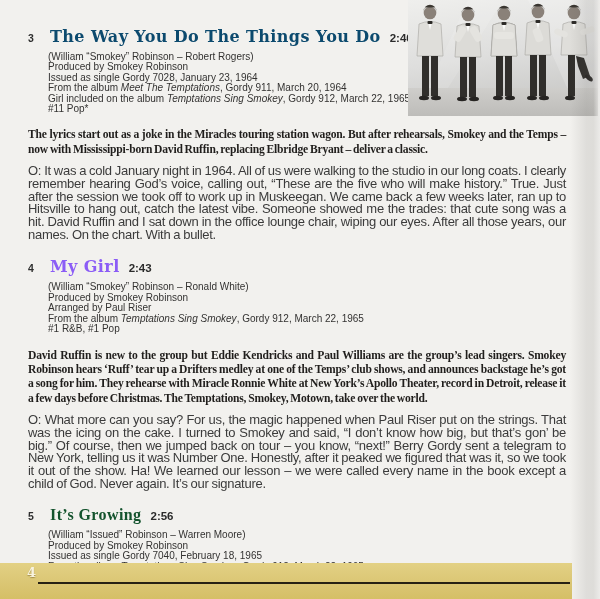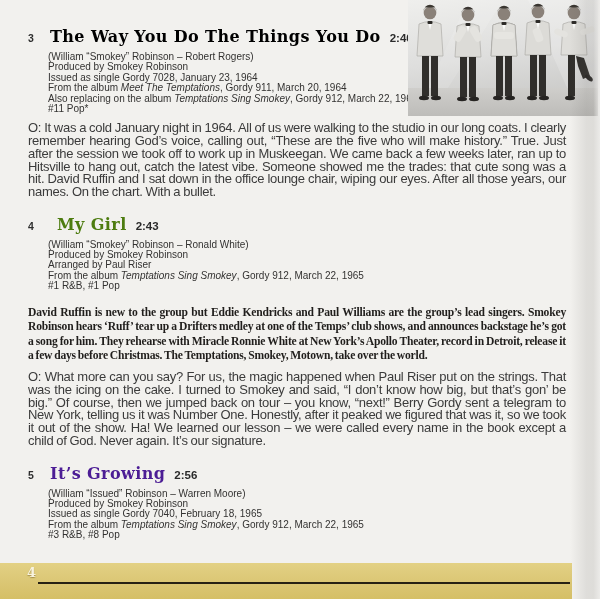--- a/index.html
+++ b/index.html
@@ -123,59 +123,60 @@
       <ellipse cx="162" cy="98" rx="5" ry="2.2" fill="#262422"></ellipse>
         <ellipse cx="181" cy="78" rx="4.5" ry="2.2" fill="#262422" transform="rotate(40 181 78)"></ellipse>
     </g>
   </svg>
 
   <div class="content">
     <div>
   <div class="track">
     <div class="track-heading">
       <span class="t-num">3</span>
-      <span class="t-title" style="color: #000000;">The Way You Do The Things You Do</span>
+      <span class="t-title" style="color: #0c4a6e;">The Way You Do The Things You Do</span>
       <span class="t-time">2:40</span>
     </div>
     <div class="credits">
             <div class="credit-line"><span>(William “Smokey” Robinson – Robert Rogers)</span></div>
             <div class="credit-line"><span>Produced by Smokey Robinson</span></div>
             <div class="credit-line"><span>Issued as single Gordy 7028, January 23, 1964</span></div>
             <div class="credit-line"><span>From the album </span><span class="it">Meet The Temptations</span><span>, Gordy 911, March 20, 1964</span></div>
-            <div class="credit-line"><span>Also replacing on the album </span><span class="it">Temptations Sing Smokey</span><span>, Gordy 912, March 22, 1965</span></div>
+            <div class="credit-line"><span>Girl included on the album </span><span class="it">Temptations Sing Smokey</span><span>, Gordy 912, March 22, 1965</span></div>
             <div class="credit-line"><span>#11 Pop*</span></div>
           </div>
     <div>
+            <p class="intro">The lyrics start out as a joke in the Miracles touring station wagon. But after rehearsals, Smokey and the Temps – now with Mississippi-born David Ruffin, replacing Elbridge Bryant – deliver a classic.</p>
             <p class="quote">O: It was a cold January night in 1964. All of us were walking to the studio in our long coats. I clearly remember hearing God’s voice, calling out, “These are the five who will make history.” True. Just after the session we took off to work up in Muskeegan. We came back a few weeks later, ran up to Hitsville to hang out, catch the latest vibe. Someone showed me the trades: that cute song was a hit. David Ruffin and I sat down in the office lounge chair, wiping our eyes. After all those years, our names. On the chart. With a bullet.</p>
           </div>
   </div>
 
   <div class="track">
     <div class="track-heading">
       <span class="t-num">4</span>
-      <span class="t-title" style="color: #4d7c0f; margin-left: 7px;">My Girl</span>
+      <span class="t-title" style="color: #8b5cf6;">My Girl</span>
       <span class="t-time">2:43</span>
     </div>
     <div class="credits">
             <div class="credit-line"><span>(William “Smokey” Robinson – Ronald White)</span></div>
             <div class="credit-line"><span>Produced by Smokey Robinson</span></div>
             <div class="credit-line"><span>Arranged by Paul Riser</span></div>
             <div class="credit-line"><span>From the album </span><span class="it">Temptations Sing Smokey</span><span>, Gordy 912, March 22, 1965</span></div>
             <div class="credit-line"><span>#1 R&amp;B, #1 Pop</span></div>
           </div>
     <div>
             <p class="intro">David Ruffin is new to the group but Eddie Kendricks and Paul Williams are the group’s lead singers. Smokey Robinson hears ‘Ruff’ tear up a Drifters medley at one of the Temps’ club shows, and announces backstage he’s got a song for him. They rehearse with Miracle Ronnie White at New York’s Apollo Theater, record in Detroit, release it a few days before Christmas. The Temptations, Smokey, Motown, take over the world.</p>
             <p class="quote">O: What more can you say? For us, the magic happened when Paul Riser put on the strings. That was the icing on the cake. I turned to Smokey and said, “I don’t know how big, but that’s gon’ be big.” Of course, then we jumped back on tour – you know, “next!” Berry Gordy sent a telegram to New York, telling us it was Number One. Honestly, after it peaked we figured that was it, so we took it out of the show. Ha! We learned our lesson – we were called every name in the book except a child of God. Never again. It’s our signature.</p>
           </div>
   </div>
 
   <div class="track">
     <div class="track-heading">
       <span class="t-num">5</span>
-      <span class="t-title" style="color: #4c1d95;">It’s Growing</span>
+      <span class="t-title" style="color: #14532d; font-family: Liberation Serif, serif;">It’s Growing</span>
       <span class="t-time">2:56</span>
     </div>
     <div class="credits">
             <div class="credit-line"><span>(William “Issued” Robinson – Warren Moore)</span></div>
             <div class="credit-line"><span>Produced by Smokey Robinson</span></div>
             <div class="credit-line"><span>Issued as single Gordy 7040, February 18, 1965</span></div>
             <div class="credit-line"><span>From the album </span><span class="it">Temptations Sing Smokey</span><span>, Gordy 912, March 22, 1965</span></div>
             <div class="credit-line"><span>#3 R&amp;B, #8 Pop</span></div>
           </div>
     <div></div>

